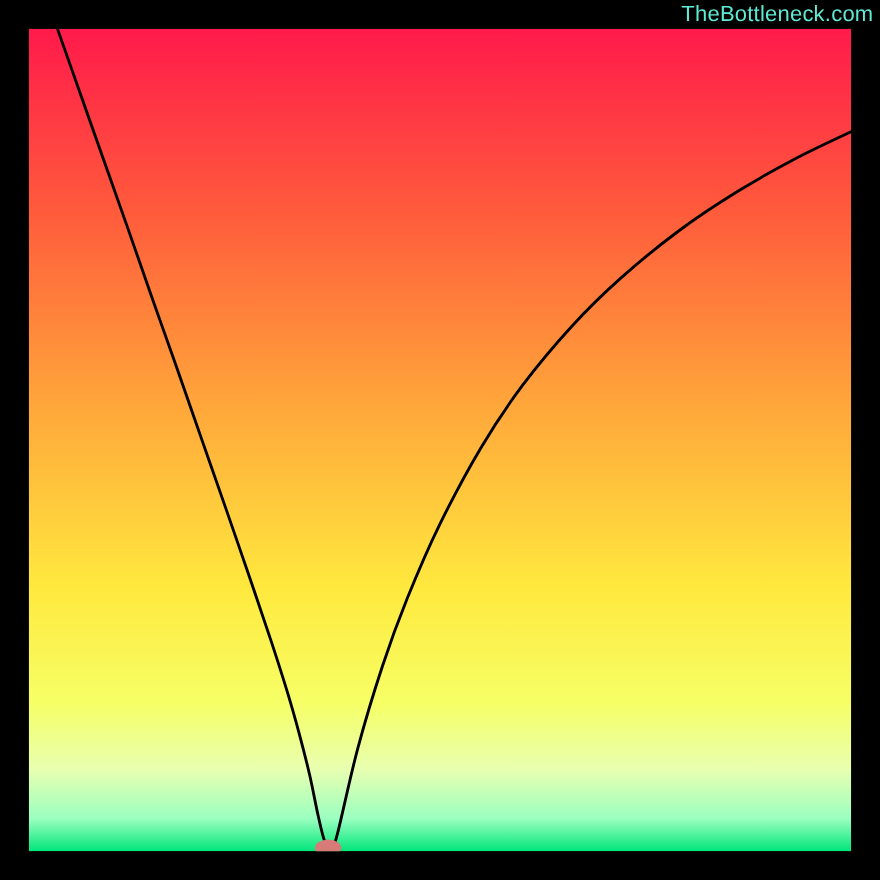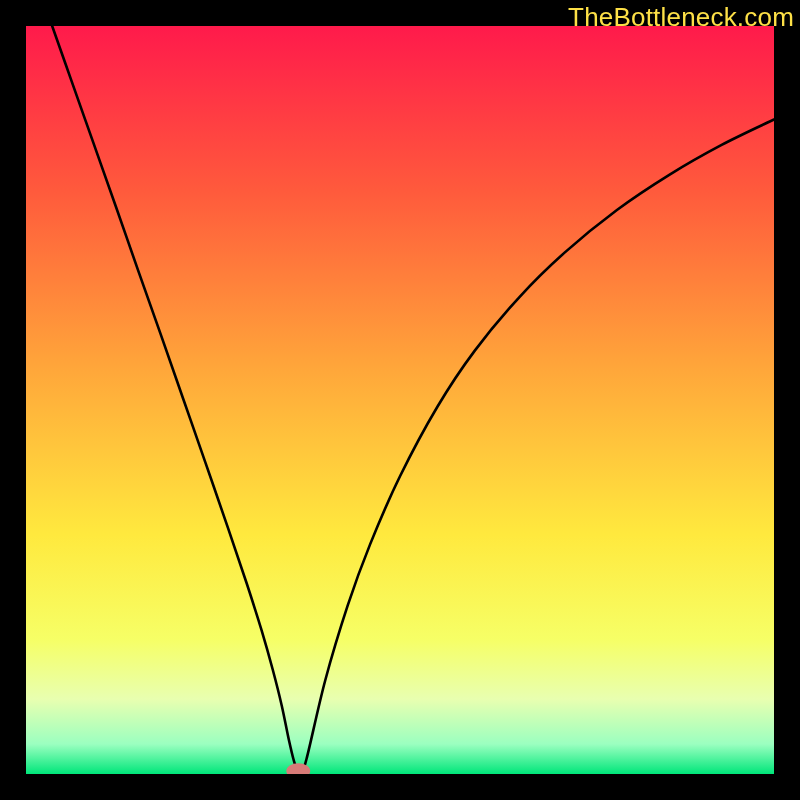--- a/index.html
+++ b/index.html
@@ -22,22 +22,22 @@
     left: 26px;
     top: 26px;
     width: 748px;
     height: 748px;
     overflow: hidden;
   }
   .attribution {
     position: absolute;
     top: 2px;
     right: 6px;
-    color: #fde047;
-    font-size: 26px;
+    color: #5eead4;
+    font-size: 20px;
     font-weight: 500;
     letter-spacing: 0.2px;
   }
   svg { display: block; }
 </style>
 </head>
 <body>
 
 <div class="frame">
   <div class="attribution">TheBottleneck.com</div>

